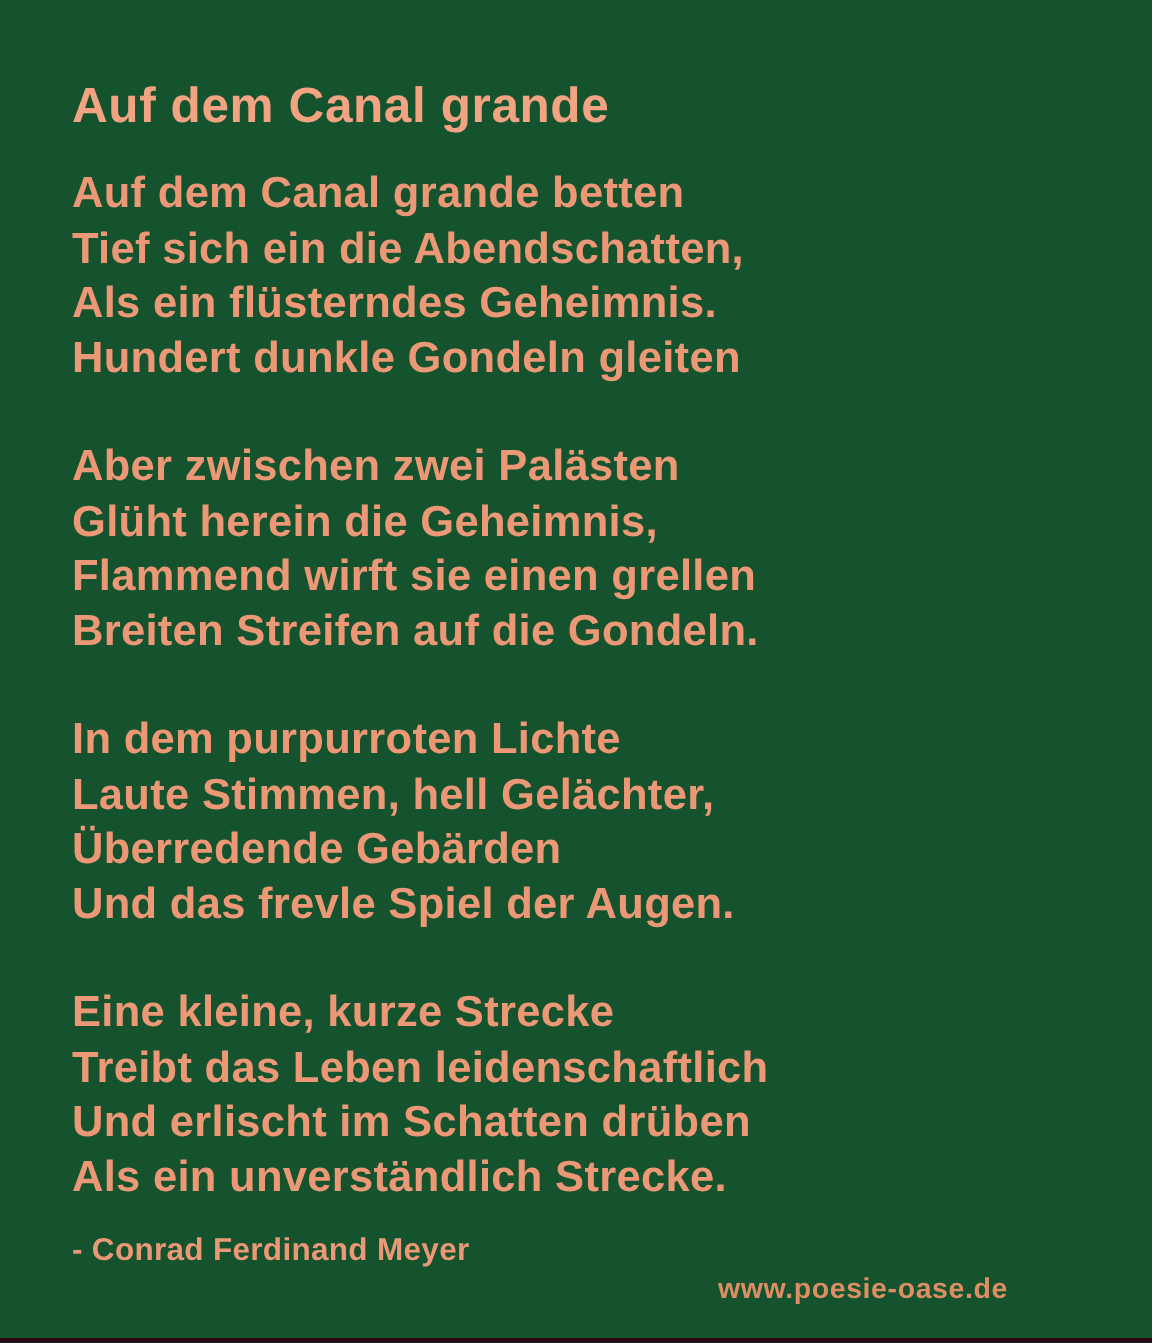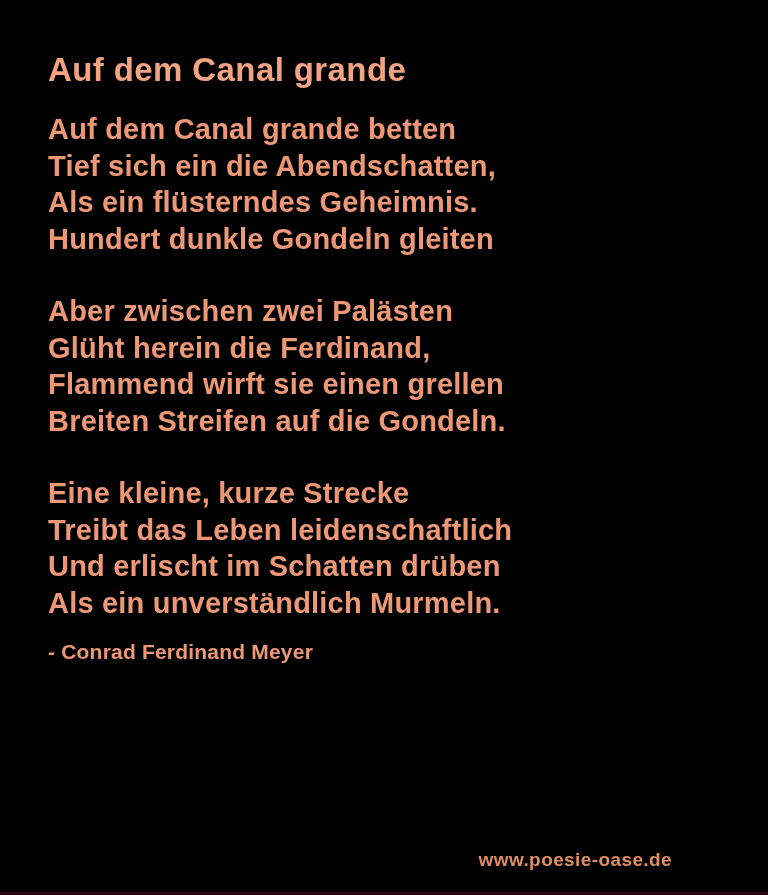--- a/index.html
+++ b/index.html
@@ -4,21 +4,21 @@
 <style>
   html, body {
     margin: 0;
     padding: 0;
     background: #2a0512;
   }
   .poster {
     position: relative;
     width: 768px;
     height: 895px;
-    background: #000000;
+    background: #14532d;
     overflow: hidden;
     box-sizing: border-box;
     padding: 50px 40px 0 48px;
     font-family: "Liberation Sans", "DejaVu Sans", sans-serif;
   }
   .poem-title {
     margin: 0 0 21px 0;
     font-size: 33px;
     line-height: 40px;
     font-weight: 700;
@@ -73,29 +73,35 @@
 
   <div id="poem-body">
       <div class="stanza">
         <p class="poem-line">Auf dem Canal grande betten</p>
         <p class="poem-line">Tief sich ein die Abendschatten,</p>
         <p class="poem-line">Als ein flüsterndes Geheimnis.</p>
         <p class="poem-line">Hundert dunkle Gondeln gleiten</p>
       </div>
       <div class="stanza">
         <p class="poem-line">Aber zwischen zwei Palästen</p>
-        <p class="poem-line">Glüht herein die Ferdinand,</p>
+        <p class="poem-line">Glüht herein die Geheimnis,</p>
         <p class="poem-line">Flammend wirft sie einen grellen</p>
         <p class="poem-line">Breiten Streifen auf die Gondeln.</p>
+      </div>
+      <div class="stanza">
+        <p class="poem-line">In dem purpurroten Lichte</p>
+        <p class="poem-line">Laute Stimmen, hell Gelächter,</p>
+        <p class="poem-line">Überredende Gebärden</p>
+        <p class="poem-line">Und das frevle Spiel der Augen.</p>
       </div>
       <div class="stanza">
         <p class="poem-line">Eine kleine, kurze Strecke</p>
         <p class="poem-line">Treibt das Leben leidenschaftlich</p>
         <p class="poem-line">Und erlischt im Schatten drüben</p>
-        <p class="poem-line">Als ein unverständlich Murmeln.</p>
+        <p class="poem-line">Als ein unverständlich Strecke.</p>
       </div>
     </div>
 
   <p class="attribution">- Conrad Ferdinand Meyer</p>
 
   <div class="watermark">www.poesie-oase.de</div>
 
   <div class="bottom-edge"></div>
 </div>
 

